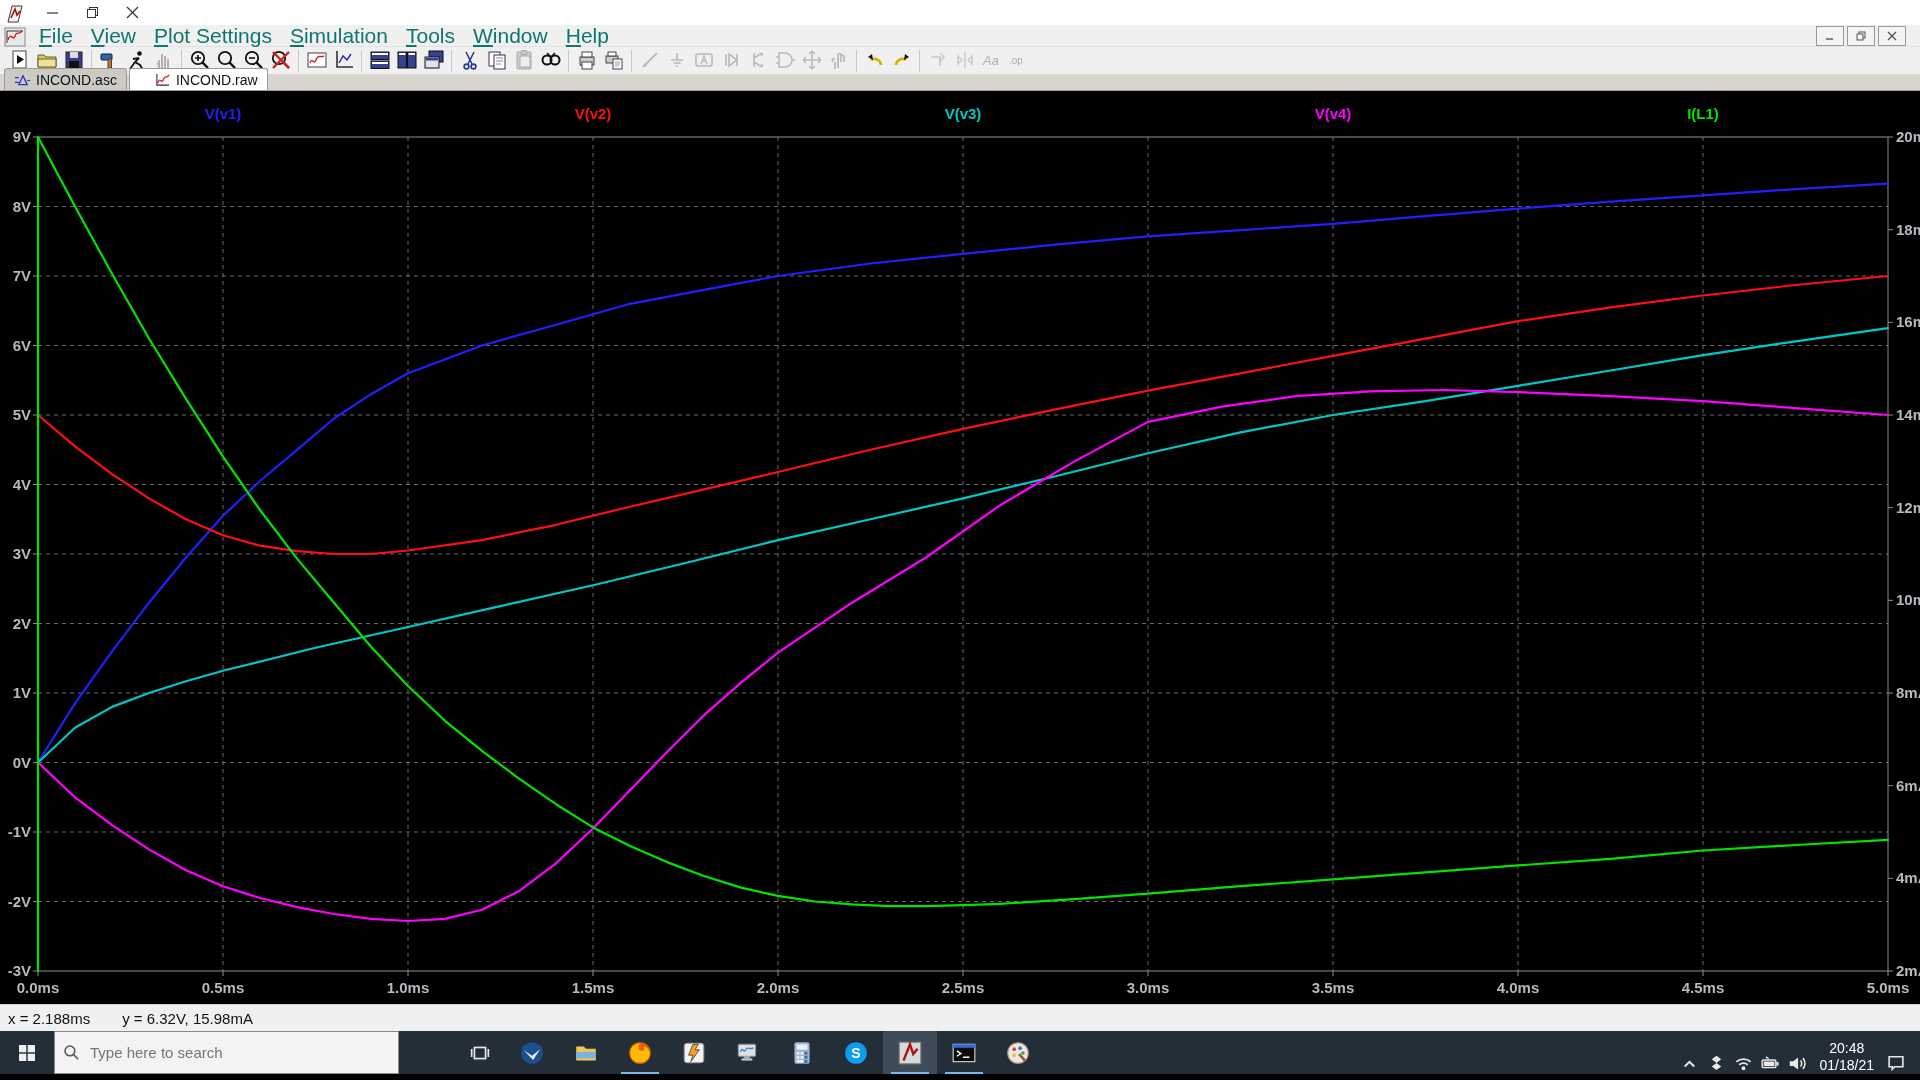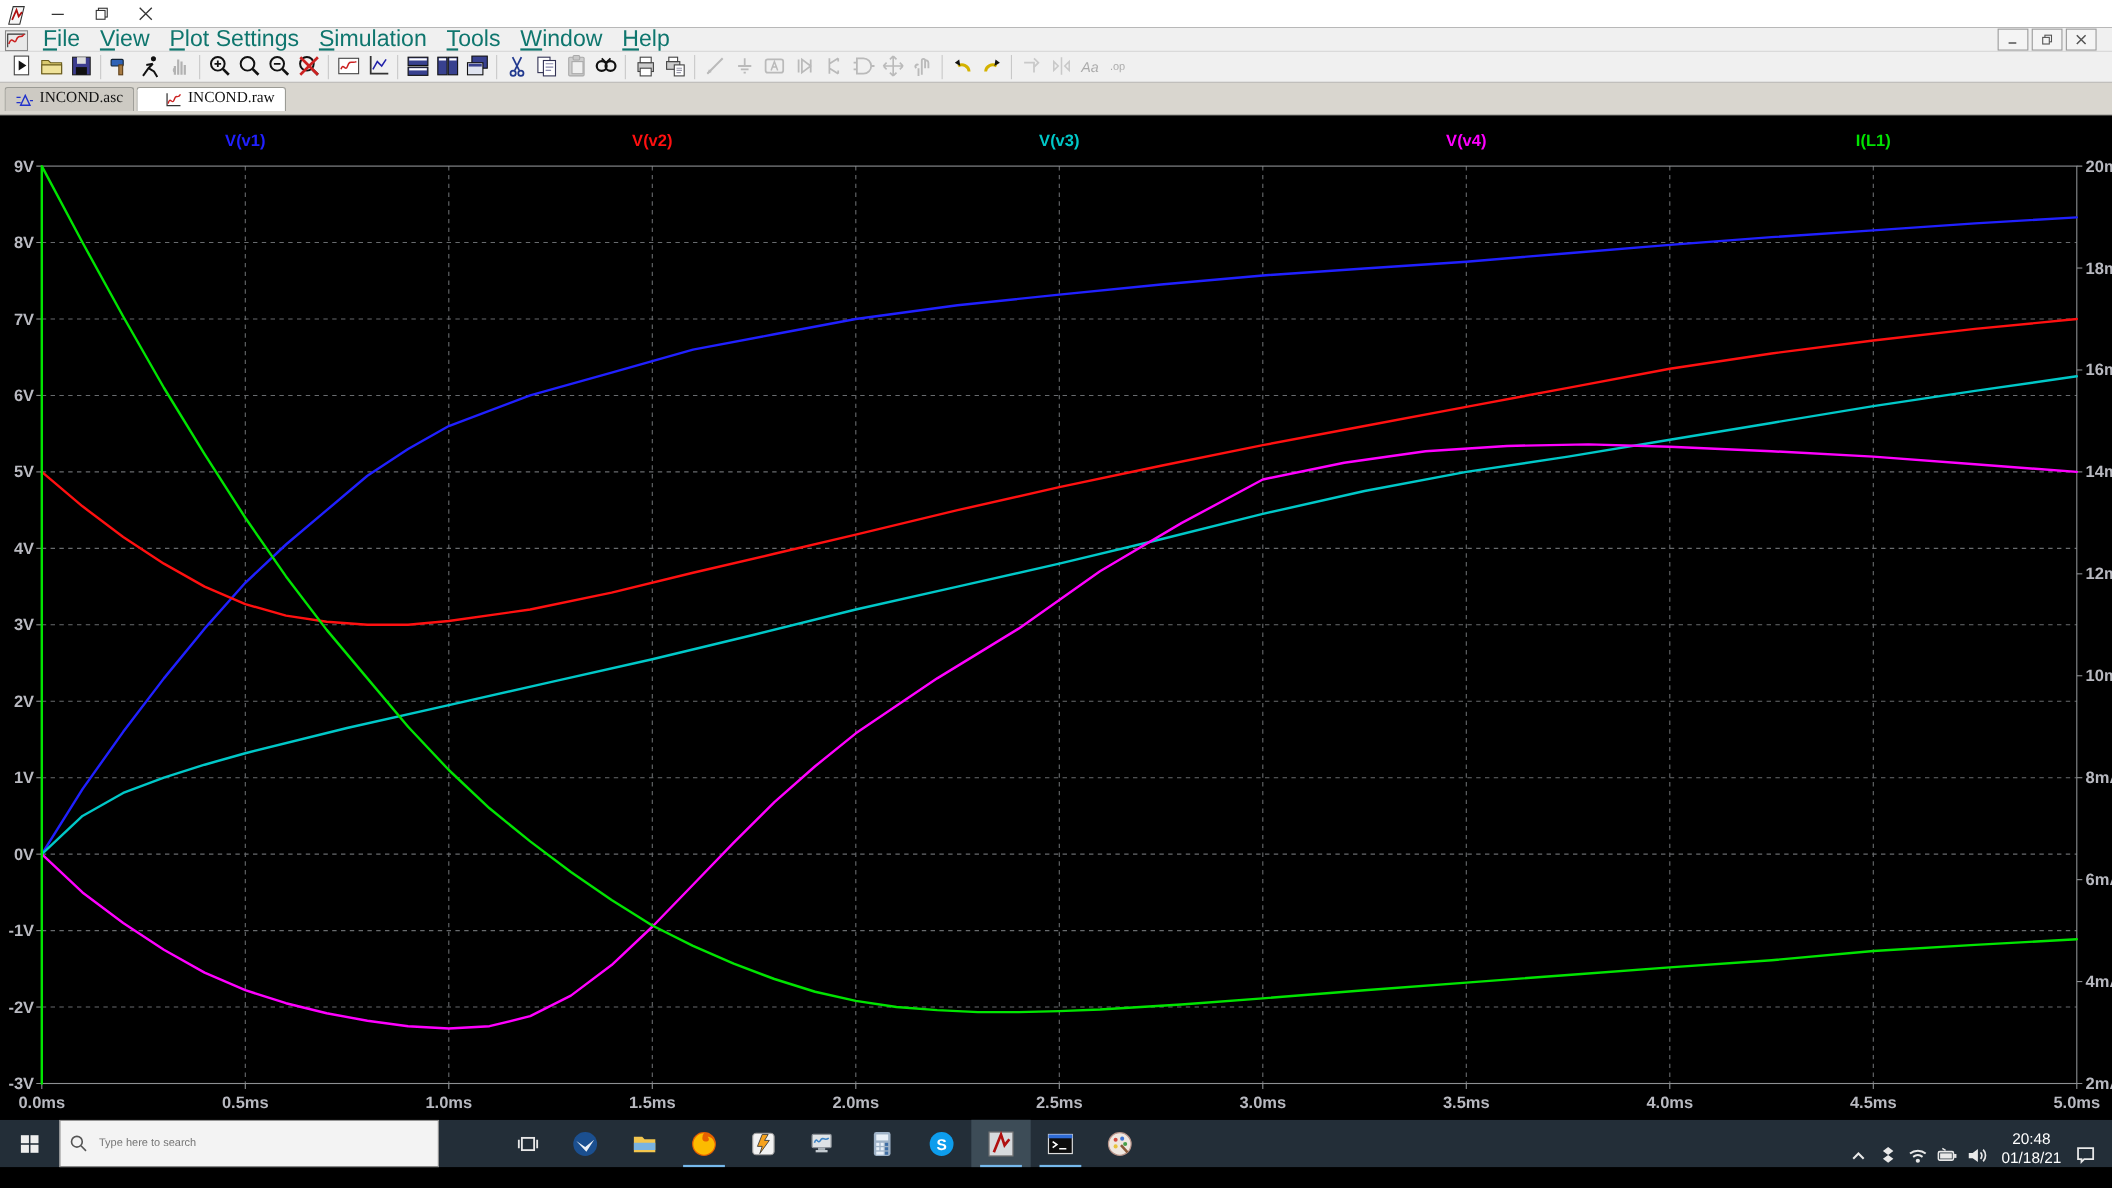--- a/index.html
+++ b/index.html
@@ -17,22 +17,22 @@
   .mitem u{text-decoration:underline;}
   .mdi-ctrls{display:flex;margin-right:14px;}
   .mdibtn{width:26px;height:18px;border:1px solid #9a9a9a;background:#f4f4f4;margin-left:3px;
           display:flex;align-items:center;justify-content:center;}
   .toolbar{height:28px;background:#f0f0f0;display:flex;align-items:center;padding-left:6px;
            border-bottom:1px solid #d8d8d8;box-sizing:border-box;}
   .tgroup{display:flex;align-items:center;}
   .tsep{width:1px;height:22px;background:#c8c8c8;margin:0 4px;}
   .tool{width:27px;height:24px;display:flex;justify-content:center;}
   .tool.dis{filter:grayscale(1) opacity(.45);}
-  .tabbar{height:30px;background:#d9d6cf;display:flex;align-items:center;padding-left:4px;
-          box-sizing:border-box;border-bottom:1px solid #9b9b95;font-family:Liberation Serif, serif;}
+  .tabbar{height:16px;background:#d9d6cf;display:flex;align-items:flex-end;padding-left:4px;
+          box-sizing:border-box;border-bottom:1px solid #9b9b95;}
   .tab{display:flex;align-items:center;gap:5px;font-size:14px;color:#111;height:21px;
        padding:0 9px;border:1px solid #9b9b95;border-bottom:none;background:#cdcac3;
        border-radius:3px 3px 0 0;margin-right:2px;}
   .tab.active{background:#fff;padding-left:24px;}
   .tab svg{width:17px;height:15px;}
   
   .plot{position:relative;height:913px;background:#000;}
   .plot svg{position:absolute;left:0;top:0;}
   .grid{stroke:#686b6e;stroke-width:1;stroke-dasharray:4 4;}
   .pborder{fill:none;stroke:#8d9093;stroke-width:1;}
@@ -42,21 +42,21 @@
   .trace{fill:none;stroke-width:2.2;stroke-linejoin:round;stroke-linecap:round;}
   
   .statusbar{height:27px;background:#f0f0f0;border-top:1px solid #d0d0d0;display:flex;
              align-items:center;font-size:15px;color:#111;padding-left:8px;box-sizing:border-box;}
   .statusbar .sy{margin-left:32px;}
   
   .taskbar{height:43px;background:#232e38;display:flex;align-items:stretch;}
   .tb-start{width:54px;display:flex;align-items:center;justify-content:center;}
   .tb-search{width:345px;background:#f3f3f3;border:1px solid #8a8a8a;display:flex;align-items:center;
              box-sizing:border-box;padding:0 8px;gap:8px;}
-  .tb-search input{border:none;background:transparent;outline:none;font-size:10px;color:#4c1d95;
+  .tb-search input{border:none;background:transparent;outline:none;font-size:15px;color:#4c1d95;
                    font-family:"Liberation Sans",sans-serif;width:270px;}
   .tb-taskview{width:50px;display:flex;align-items:center;justify-content:center;margin-left:56px;}
   .tb-apps{display:flex;}
   .tb-app{width:54px;display:flex;align-items:center;justify-content:center;position:relative;}
   .tb-app.active{background:#3d4c57;}
   .tb-app .runline{position:absolute;bottom:0;left:8px;right:8px;height:2.5px;background:#76b9ed;}
   .tb-app svg{width:26px;height:26px;}
   .tb-tray{margin-left:auto;display:flex;align-items:flex-end;gap:5px;padding-right:13px;}
   .trayico{width:22px;height:22px;display:flex;align-items:center;justify-content:center;}
   .tb-clock{color:#fff;font-size:14px;text-align:center;line-height:17px;padding:0 6px;}
@@ -492,20 +492,24 @@
         <text x="1333" y="28" class="legend-text" fill="#ff00ff" text-anchor="middle">V(v4)</text>
         <text x="1703" y="28" class="legend-text" fill="#00e400" text-anchor="middle">I(L1)</text>
         <polyline points="38.0,671.5 75.0,612.4 112.0,560.3 149.0,511.7 186.0,466.5 223.0,424.8 260.0,390.0 297.0,358.8 334.0,327.5 371.0,303.2 408.0,282.3 482.0,254.5 556.0,233.7 630.0,212.8 704.0,198.9 778.0,185.0 870.5,172.5 963.0,162.8 1055.5,153.7 1148.0,145.4 1240.5,139.1 1333.0,132.9 1425.5,125.2 1518.0,117.6 1610.5,110.6 1703.0,104.4 1795.5,98.1 1888.0,92.6" class="trace" stroke="#2020ff"></polyline>
         <polyline points="38.0,324.0 75.0,355.3 112.0,383.1 149.0,407.4 186.0,428.3 223.0,444.2 260.0,454.7 297.0,460.2 334.0,463.0 371.0,463.0 408.0,459.5 482.0,449.1 556.0,433.8 630.0,415.7 704.0,398.4 778.0,381.0 870.5,358.8 963.0,337.9 1055.5,318.4 1148.0,299.7 1240.5,282.3 1333.0,264.9 1425.5,247.6 1518.0,230.2 1610.5,216.3 1703.0,204.5 1795.5,194.0 1888.0,185.0" class="trace" stroke="#ff1010"></polyline>
         <polyline points="38.0,671.5 75.0,636.8 112.0,615.9 149.0,602.0 186.0,590.2 223.0,579.8 315.5,556.8 408.0,536.0 500.5,515.1 593.0,494.3 685.5,472.0 778.0,449.1 870.5,428.3 963.0,407.4 1055.5,385.2 1148.0,362.2 1240.5,341.4 1333.0,324.0 1425.5,310.1 1518.0,294.8 1610.5,279.5 1703.0,264.2 1795.5,250.3 1888.0,237.1" class="trace" stroke="#00c8c8"></polyline>
         <polyline points="38.0,671.5 75.0,706.3 112.0,734.1 149.0,758.4 186.0,779.2 223.0,795.2 260.0,807.0 297.0,816.1 334.0,823.0 371.0,827.9 408.0,830.0 445.0,827.9 482.0,818.8 519.0,800.1 556.0,772.3 593.0,737.5 630.0,699.3 667.0,661.1 704.0,624.2 741.0,591.6 778.0,561.7 852.0,511.7 926.0,466.5 1000.0,414.3 1074.0,370.6 1148.0,330.9 1222.0,315.7 1296.0,305.2 1370.0,300.4 1444.0,299.0 1518.0,301.1 1610.5,305.2 1703.0,310.1 1795.5,317.1 1888.0,324.0" class="trace" stroke="#ff00ff"></polyline>
         <polyline points="38.0,880.0 38.0,46.0 75.0,115.5 112.0,182.7 149.0,247.5 186.0,307.8 223.0,365.7 260.0,419.0 297.0,467.6 334.0,511.7 371.0,555.7 408.0,595.0 445.0,629.8 482.0,659.9 519.0,687.7 556.0,713.2 593.0,736.4 630.0,754.9 667.0,771.1 704.0,785.0 741.0,796.6 778.0,804.9 815.0,810.5 852.0,813.3 889.0,815.1 926.0,815.1 963.0,814.2 1000.0,812.8 1074.0,808.2 1148.0,802.6 1240.5,795.2 1333.0,788.3 1425.5,781.3 1518.0,774.4 1610.5,767.9 1703.0,759.5 1795.5,754.0 1888.0,748.9" class="trace" stroke="#00e400"></polyline>
       </svg>
   </div>
 
+  <div class="statusbar">
+    <span>x = 2.188ms</span>
+    <span class="sy">y = 6.32V, 15.98mA</span>
+  </div>
 
   <div class="taskbar">
     <span class="tb-start">
       <svg width="18" height="18" viewBox="0 0 18 18">
           <rect x="1" y="1" width="7.3" height="7.3" fill="#eee"></rect>
           <rect x="9.7" y="1" width="7.3" height="7.3" fill="#eee"></rect>
           <rect x="1" y="9.7" width="7.3" height="7.3" fill="#eee"></rect>
           <rect x="9.7" y="9.7" width="7.3" height="7.3" fill="#eee"></rect>
         </svg>
     </span>

